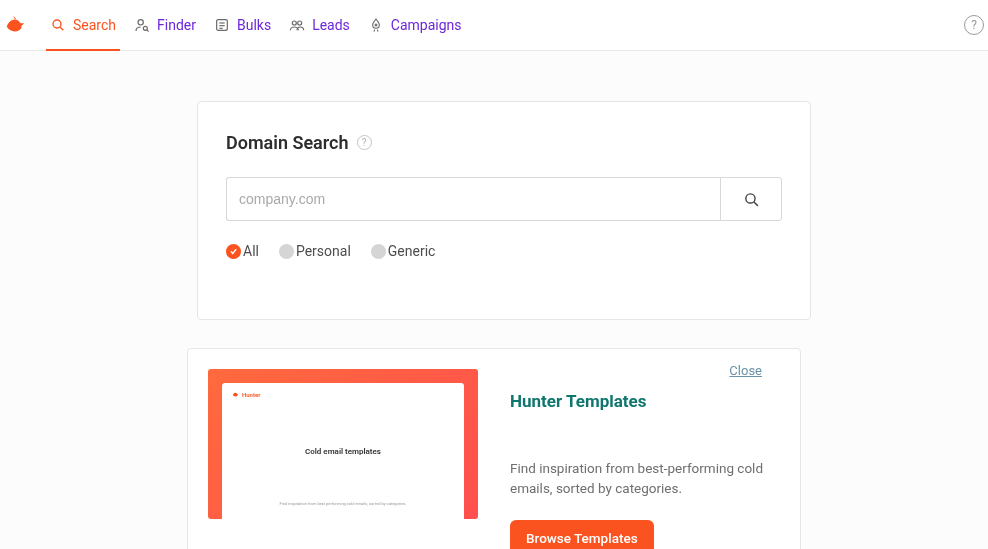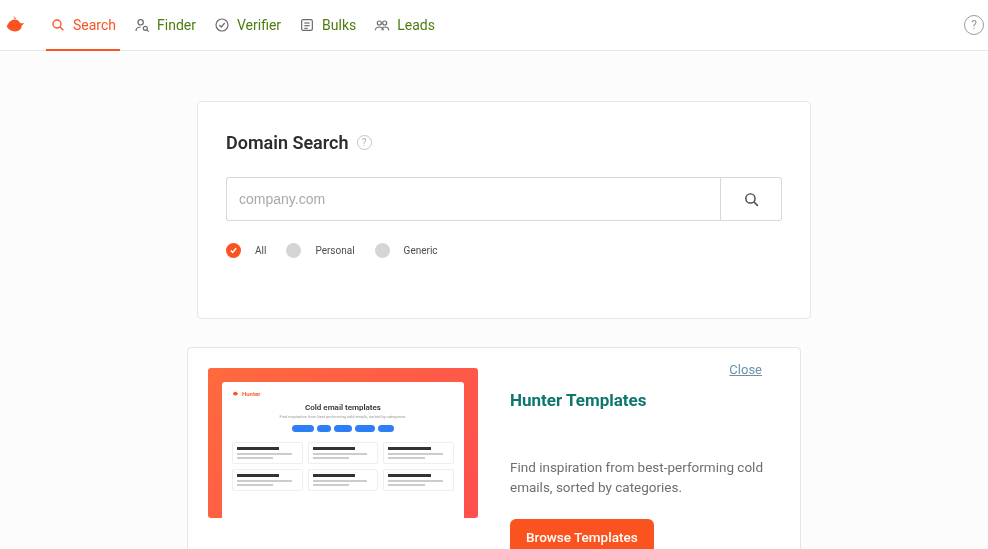--- a/index.html
+++ b/index.html
@@ -32,21 +32,21 @@
     gap: 18px;
     align-items: center;
     height: 100%;
   }
   .nav-item {
     display: flex;
     align-items: center;
     gap: 7px;
     height: 100%;
     font-size: 14px;
-    color: #4d7c0f;
+    color: #6d28d9;
     cursor: pointer;
     position: relative;
   }
   .nav-item.active { color: #fa5320; }
   .nav-item.active::after {
     content: "";
     position: absolute;
     left: -4px; right: -4px; bottom: -1px;
     height: 2px;
     background: #fa5320;
@@ -126,22 +126,22 @@
 
   .filters {
     display: flex;
     gap: 20px;
     align-items: center;
     margin-bottom: 34px;
   }
   .filter {
     display: flex;
     align-items: center;
-    gap: 14px;
-    font-size: 10px;
+    gap: 2px;
+    font-size: 14px;
     color: #4d4d4d;
     cursor: pointer;
   }
   .radio {
     width: 15px; height: 15px;
     border-radius: 50%;
     background: #d5d5d5;
     display: flex; align-items: center; justify-content: center;
   }
   .radio.checked { background: #fa5320; }
@@ -182,20 +182,21 @@
     flex-shrink: 0;
   }
   .promo-inner {
     background: #fff;
     height: 100%;
     border-radius: 3px 3px 0 0;
     padding: 8px 10px;
     display: flex;
     flex-direction: column;
     align-items: center;
+    gap: 43px;
   }
   .promo-inner-header {
     align-self: flex-start;
     display: flex; align-items: center; gap: 3px;
     font-size: 6px; color: #fa5320; font-weight: 600;
     margin-bottom: 6px;
   }
   .promo-inner-title { font-size: 8px; font-weight: 600; color: #333; margin-bottom: 2px; }
   .promo-inner-sub { font-size: 4px; color: #999; text-align: center; margin-bottom: 6px; line-height: 1.3; }
   .pill-row { display: flex; gap: 3px; margin-bottom: 10px; }
@@ -248,47 +249,48 @@
             <path d="M3 21c0-4 3-6 7-6"></path>
             <circle cx="17" cy="17" r="3"></circle>
             <line x1="19.2" y1="19.2" x2="22" y2="22"></line>
         </svg>
       </span>
       <span>Finder</span>
     </div>
     <div class="nav-item">
       <span class="nav-icon">
         <svg viewBox="0 0 24 24" width="16" height="16" fill="none" stroke="#6b6b6b" stroke-width="1.8">
-          <circle cx="12" cy="12" r="9"></circle>
-            <path d="M8 12l3 3 5-6"></path>
-        </svg>
-      </span>
-      <span>Verifier</span>
-    </div>
-    <div class="nav-item">
-      <span class="nav-icon">
-        <svg viewBox="0 0 24 24" width="16" height="16" fill="none" stroke="#6b6b6b" stroke-width="1.8">
           <rect x="4" y="4" width="16" height="16" rx="2"></rect>
             <line x1="8" y1="9" x2="16" y2="9"></line>
             <line x1="8" y1="13" x2="16" y2="13"></line>
             <line x1="8" y1="17" x2="13" y2="17"></line>
         </svg>
       </span>
       <span>Bulks</span>
     </div>
     <div class="nav-item">
       <span class="nav-icon">
         <svg viewBox="0 0 24 24" width="16" height="16" fill="none" stroke="#6b6b6b" stroke-width="1.8">
           <circle cx="8" cy="9" r="3"></circle>
             <circle cx="16" cy="9" r="3"></circle>
             <path d="M2 20c0-3 3-5 6-5s6 2 6 5"></path>
             <path d="M12 20c0-3 2-5 5-5s5 2 5 5"></path>
         </svg>
       </span>
       <span>Leads</span>
+    </div>
+    <div class="nav-item">
+      <span class="nav-icon">
+        <svg viewBox="0 0 24 24" width="16" height="16" fill="none" stroke="#6b6b6b" stroke-width="1.6">
+          <path d="M12 3c-2 3-5 5-5 9a5 5 0 0010 0c0-4-3-6-5-9z"></path>
+            <circle cx="12" cy="12" r="1.5"></circle>
+            <path d="M10 19l-1 3M14 19l1 3"></path>
+        </svg>
+      </span>
+      <span>Campaigns</span>
     </div>
   </div>
 
   <div class="spacer"></div>
   <div class="help-btn">
     <span>?</span>
   </div>
 </div>
 
 <div class="content">

